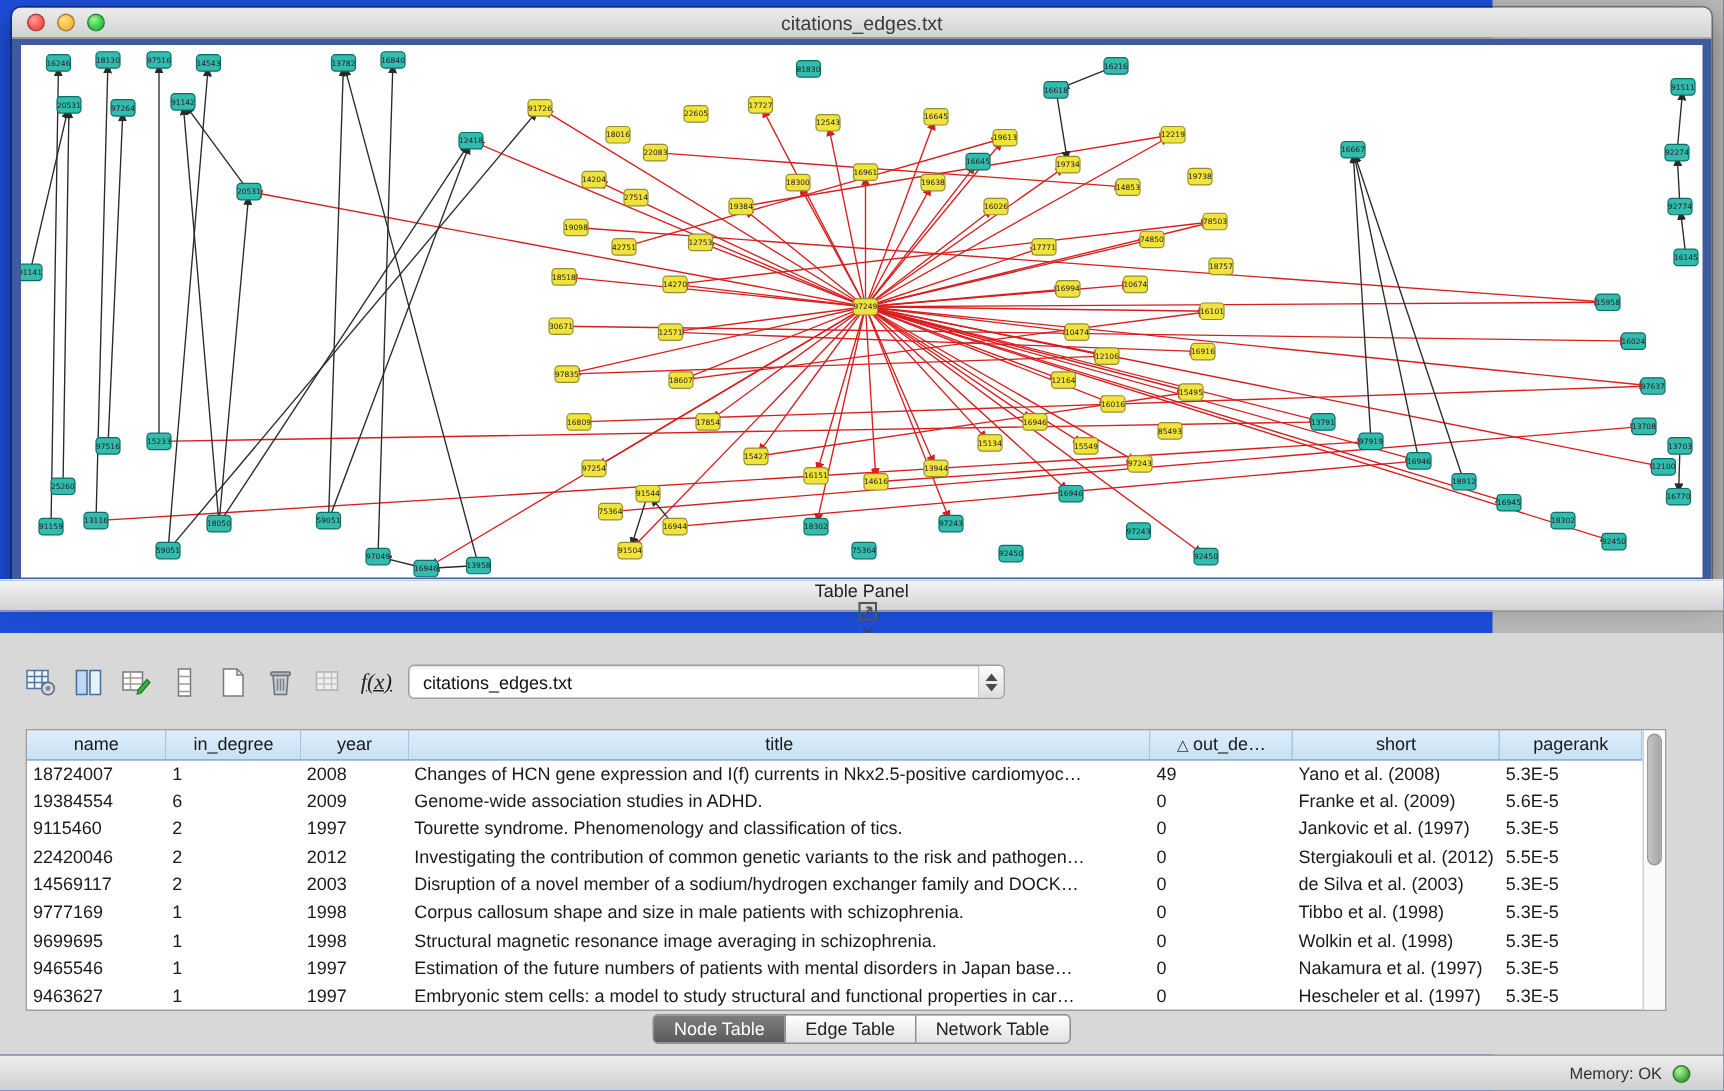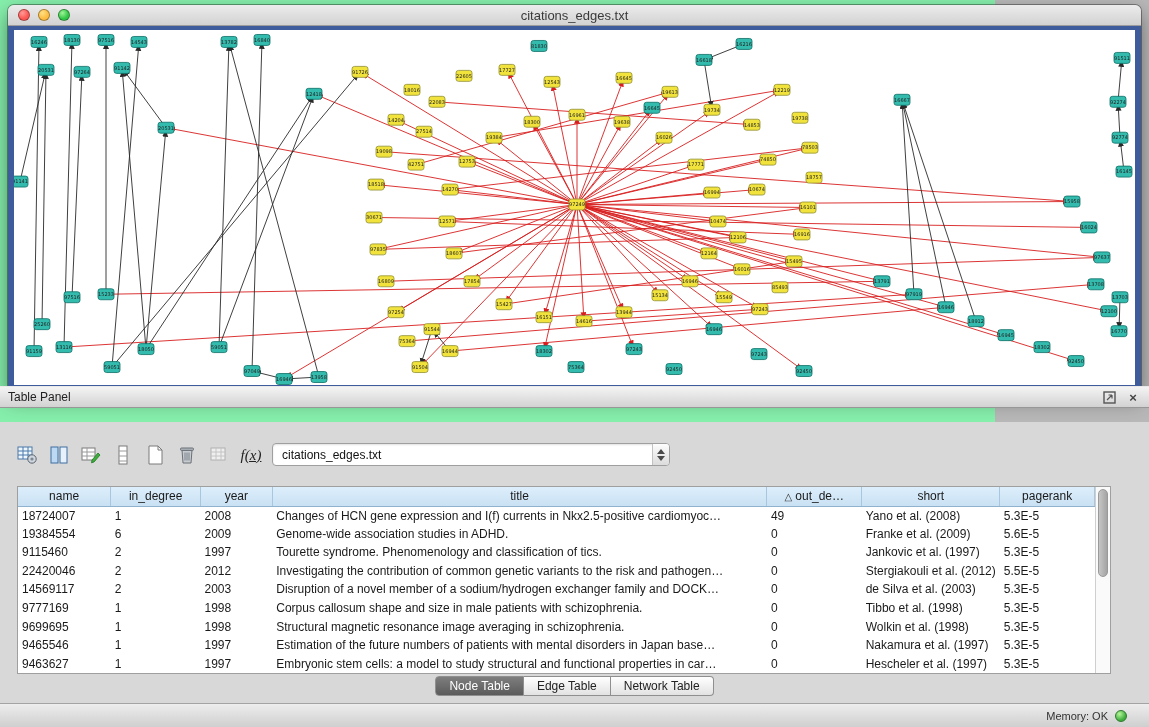--- a/index.html
+++ b/index.html
@@ -1,18 +1,18 @@
 <!DOCTYPE html>
 <html><head>
 <meta charset="utf-8">
 <style>
   * { margin:0; padding:0; box-sizing:border-box; }
   html,body { width:1149px; height:727px; overflow:hidden; }
   body { font-family:"Liberation Sans", sans-serif; background:#b8b8b8; }
-  .app { position:relative; width:995px; height:727px; background:#86efac; }
+  .app { position:relative; width:995px; height:727px; background:#1d4ed8; }
 
   
   .net-window { position:absolute; left:8px; top:5px; width:1133px; height:387px;
     border-radius:6px 6px 3px 3px; box-shadow:0 8px 20px rgba(0,0,0,.45), 0 0 0 1px rgba(0,0,0,.35);
     overflow:hidden; }
   .titlebar { height:21px; background:linear-gradient(#ececec,#d2d2d2); border-bottom:1px solid #9c9c9c;
     position:relative; display:flex; align-items:center; justify-content:center; }
   .title-text { font-size:13px; color:#3a3a3a; }
   .traffic { position:absolute; left:10px; top:4px; display:flex; gap:8px; }
   .tl { width:12px; height:12px; border-radius:50%; border:1px solid rgba(0,0,0,.35); }
@@ -23,21 +23,21 @@
   .graph-canvas { width:100%; height:100%; background:#ffffff; display:block; }
 
   
   .splitter { position:absolute; left:0; top:392px; width:1149px; height:8px; background:#b4b4b4; }
   .grip { position:absolute; left:50%; top:2px; width:18px; height:5px; margin-left:-9px;
     background:linear-gradient(#e8e8e8,#9f9f9f); border-radius:3px; border:1px solid #8a8a8a; }
 
   
   .panel-header { position:absolute; left:0; top:386px; width:1149px; height:22px;
     background:linear-gradient(#f4f4f4,#d2d2d2); border-top:1px solid #e9e9e9; border-bottom:1px solid #979797;
-    display:flex; align-items:center; padding:0 8px; font-size:12px; color:#222; }
+    display:flex; align-items:center; padding:0 8px; font-size:12px; color:#222;flex-direction:column; }
   .panel-header .spacer { flex:1; }
   .ph-icon { width:16px; height:16px; display:flex; align-items:center; justify-content:center;
     color:#444; font-size:13px; font-weight:bold; cursor:default; margin-left:8px; }
   .panel-body { position:absolute; left:0; top:422px; width:1149px; height:281px; background:#d8d8d8; }
 
   
   .toolbar { position:absolute; left:14px; top:18px; height:30px; display:flex; align-items:center; }
   .icon-btn { width:26px; height:26px; margin-right:6px; display:flex; align-items:center; justify-content:center;
     border-radius:4px; }
   .icon-btn svg { display:block; }

